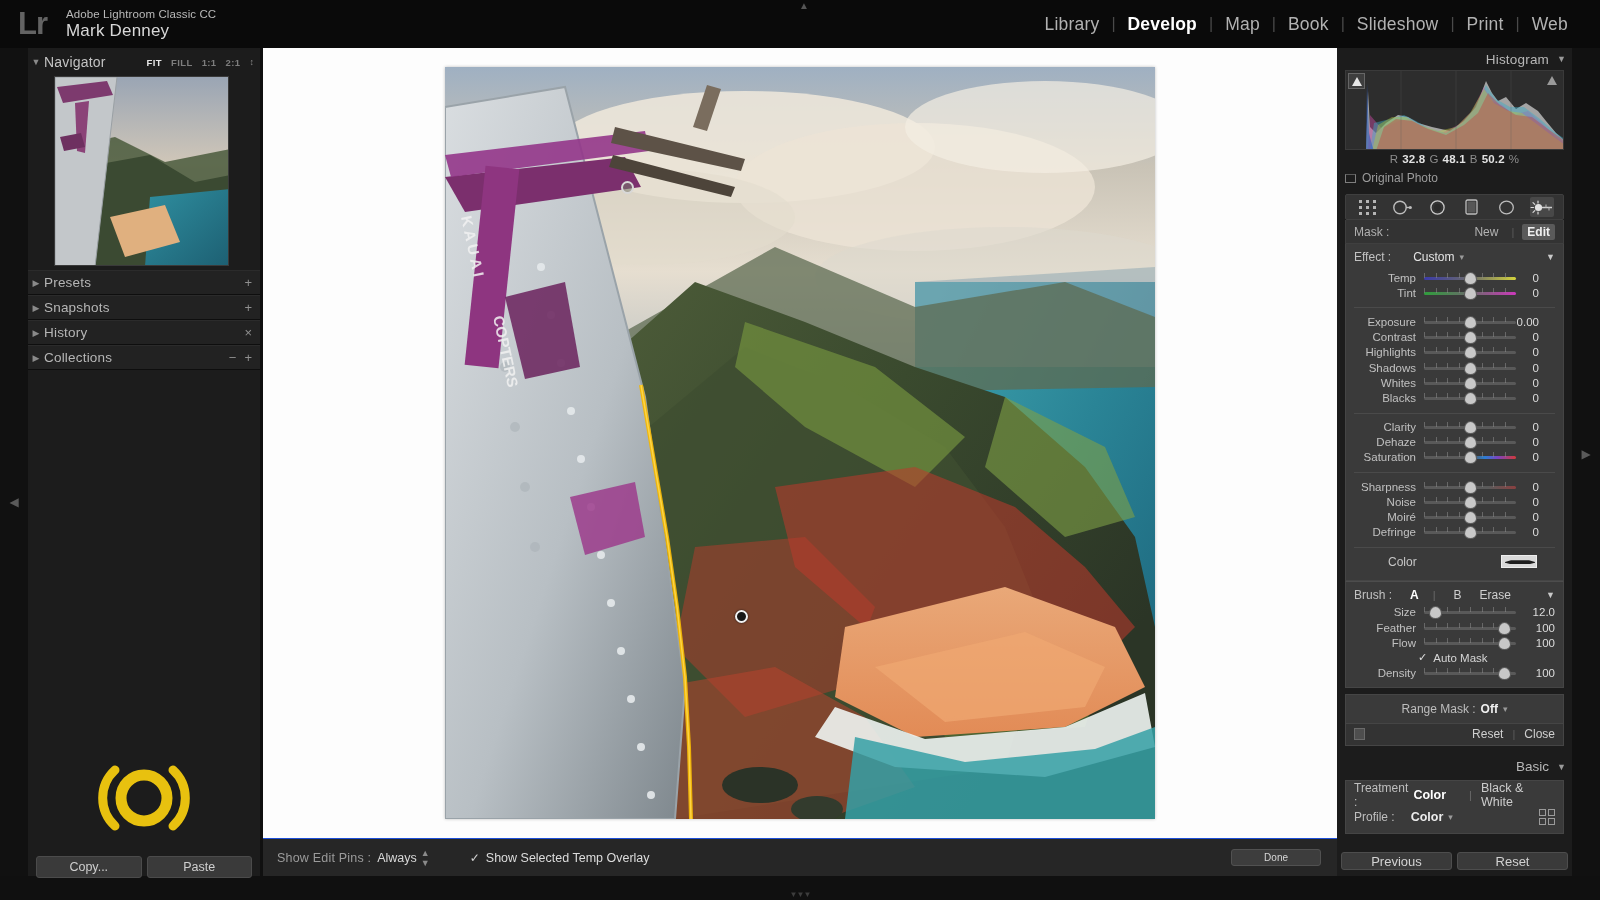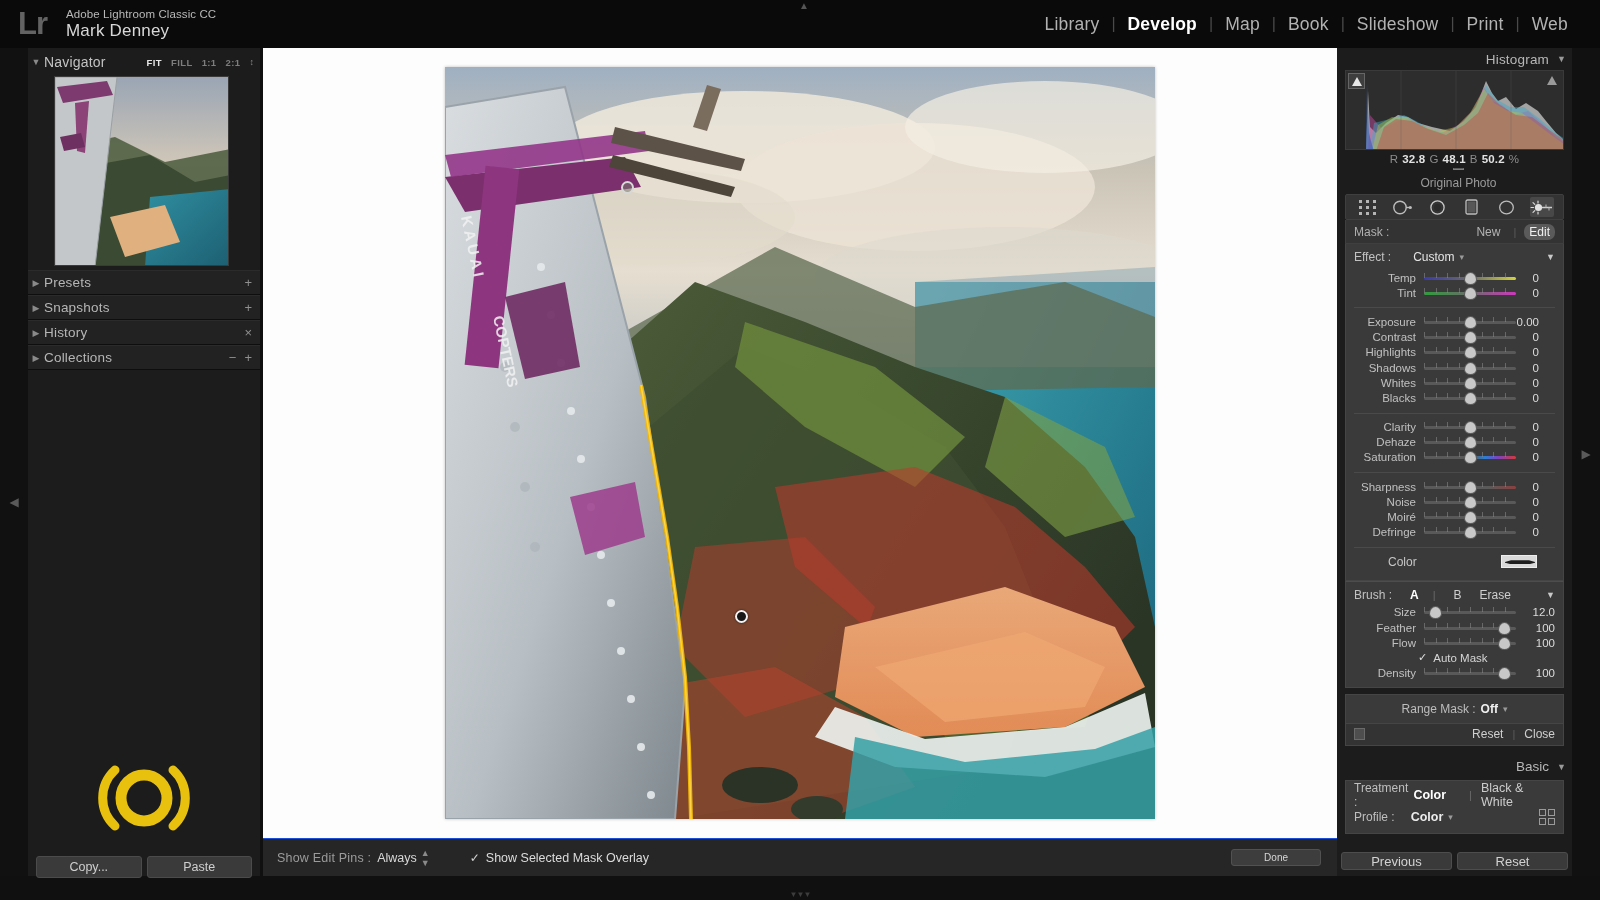--- a/index.html
+++ b/index.html
@@ -163,21 +163,21 @@
 
   .rgb-readout {
     height: 18px; display: flex; align-items: center; justify-content: center;
     font-size: 11.5px; letter-spacing: .2px; gap: 4px;
   }
   .rgb-ch { color: #8d8d8d; }
   .rgb-val { color: #e2e2e2; font-weight: bold; }
   .rgb-pct { color: #8d8d8d; }
 
   .orig-photo {
-    height: 20px; display: flex; align-items: center; padding-left: 8px; gap: 6px; flex-direction: column;
+    height: 20px; display: flex; align-items: center; padding-left: 8px; gap: 6px;
   }
   .orig-box {
     width: 11px; height: 9px; border: 1px solid #7e7e7e; border-top-color: #5a5a5a;
   }
   .orig-label { color: #9b9b9b; font-size: 12px; }
 
   
   .toolstrip {
     margin: 6px 8px 0 8px; height: 26px; background: #333;
     border: 1px solid #3f3f3f; border-radius: 2px;
@@ -186,21 +186,21 @@
   .tool { width: 24px; height: 20px; display: flex; align-items: center; justify-content: center; cursor: pointer; }
   .tool.active { background: #484848; border-radius: 2px; }
 
   .mask-row {
     margin: 0 8px; height: 24px; background: #333; border: 1px solid #3f3f3f; border-top: none;
     display: flex; align-items: center; padding: 0 8px;
   }
   .mask-label { color: #b0b0b0; font-size: 12px; }
   .mask-right { margin-left: auto; display: flex; align-items: center; gap: 8px; }
   .mask-opt { color: #b3b3b3; font-size: 12px; cursor: pointer; padding: 1px 5px; border-radius: 2px; }
-  .mask-opt.active { color: #f0f0f0; background: #5a5a5a; font-weight: normal; border-radius: 7px; }
+  .mask-opt.active { color: #f0f0f0; background: #5a5a5a; font-weight: bold; }
   .mask-sep { color: #5a5a5a; font-size: 11px; }
 
   .effect-box {
     margin: 0 8px; background: #3a3a3a; border: 1px solid #454545; border-top: none;
     padding: 4px 0 6px 0;
   }
   .effect-row { height: 18px; display: flex; align-items: center; padding: 0 8px; }
   .effect-lab { color: #c2c2c2; font-size: 12px; }
   .effect-val { color: #e4e4e4; font-size: 12px; margin-left: 22px; cursor: pointer; }
   .effect-step { color: #9a9a9a; font-size: 9px; margin-left: 5px; }
@@ -557,21 +557,21 @@
         <div class="pin unsel" style="left:176px; top:114px;"></div>
         <div class="pin selected" style="left:290px; top:543px;"></div>
       </div>
     </div>
 
     <div class="toolbar">
       <span class="tb-label">Show Edit Pins :</span>
       <span class="tb-value">Always</span>
       <span class="tb-stepper">▲<br>▼</span>
       <span class="tb-check">✓</span>
-      <span class="tb-checklabel">Show Selected Mask Overlay</span>
+      <span class="tb-checklabel">Show Selected Temp Overlay</span>
       <span class="done-btn">Done</span>
     </div>
   </div>
 
   <div class="right-panel">
 
     <div class="hist-head">
       <span class="hist-title">Histogram</span>
       <span class="hist-tri">▼</span>
     </div>

